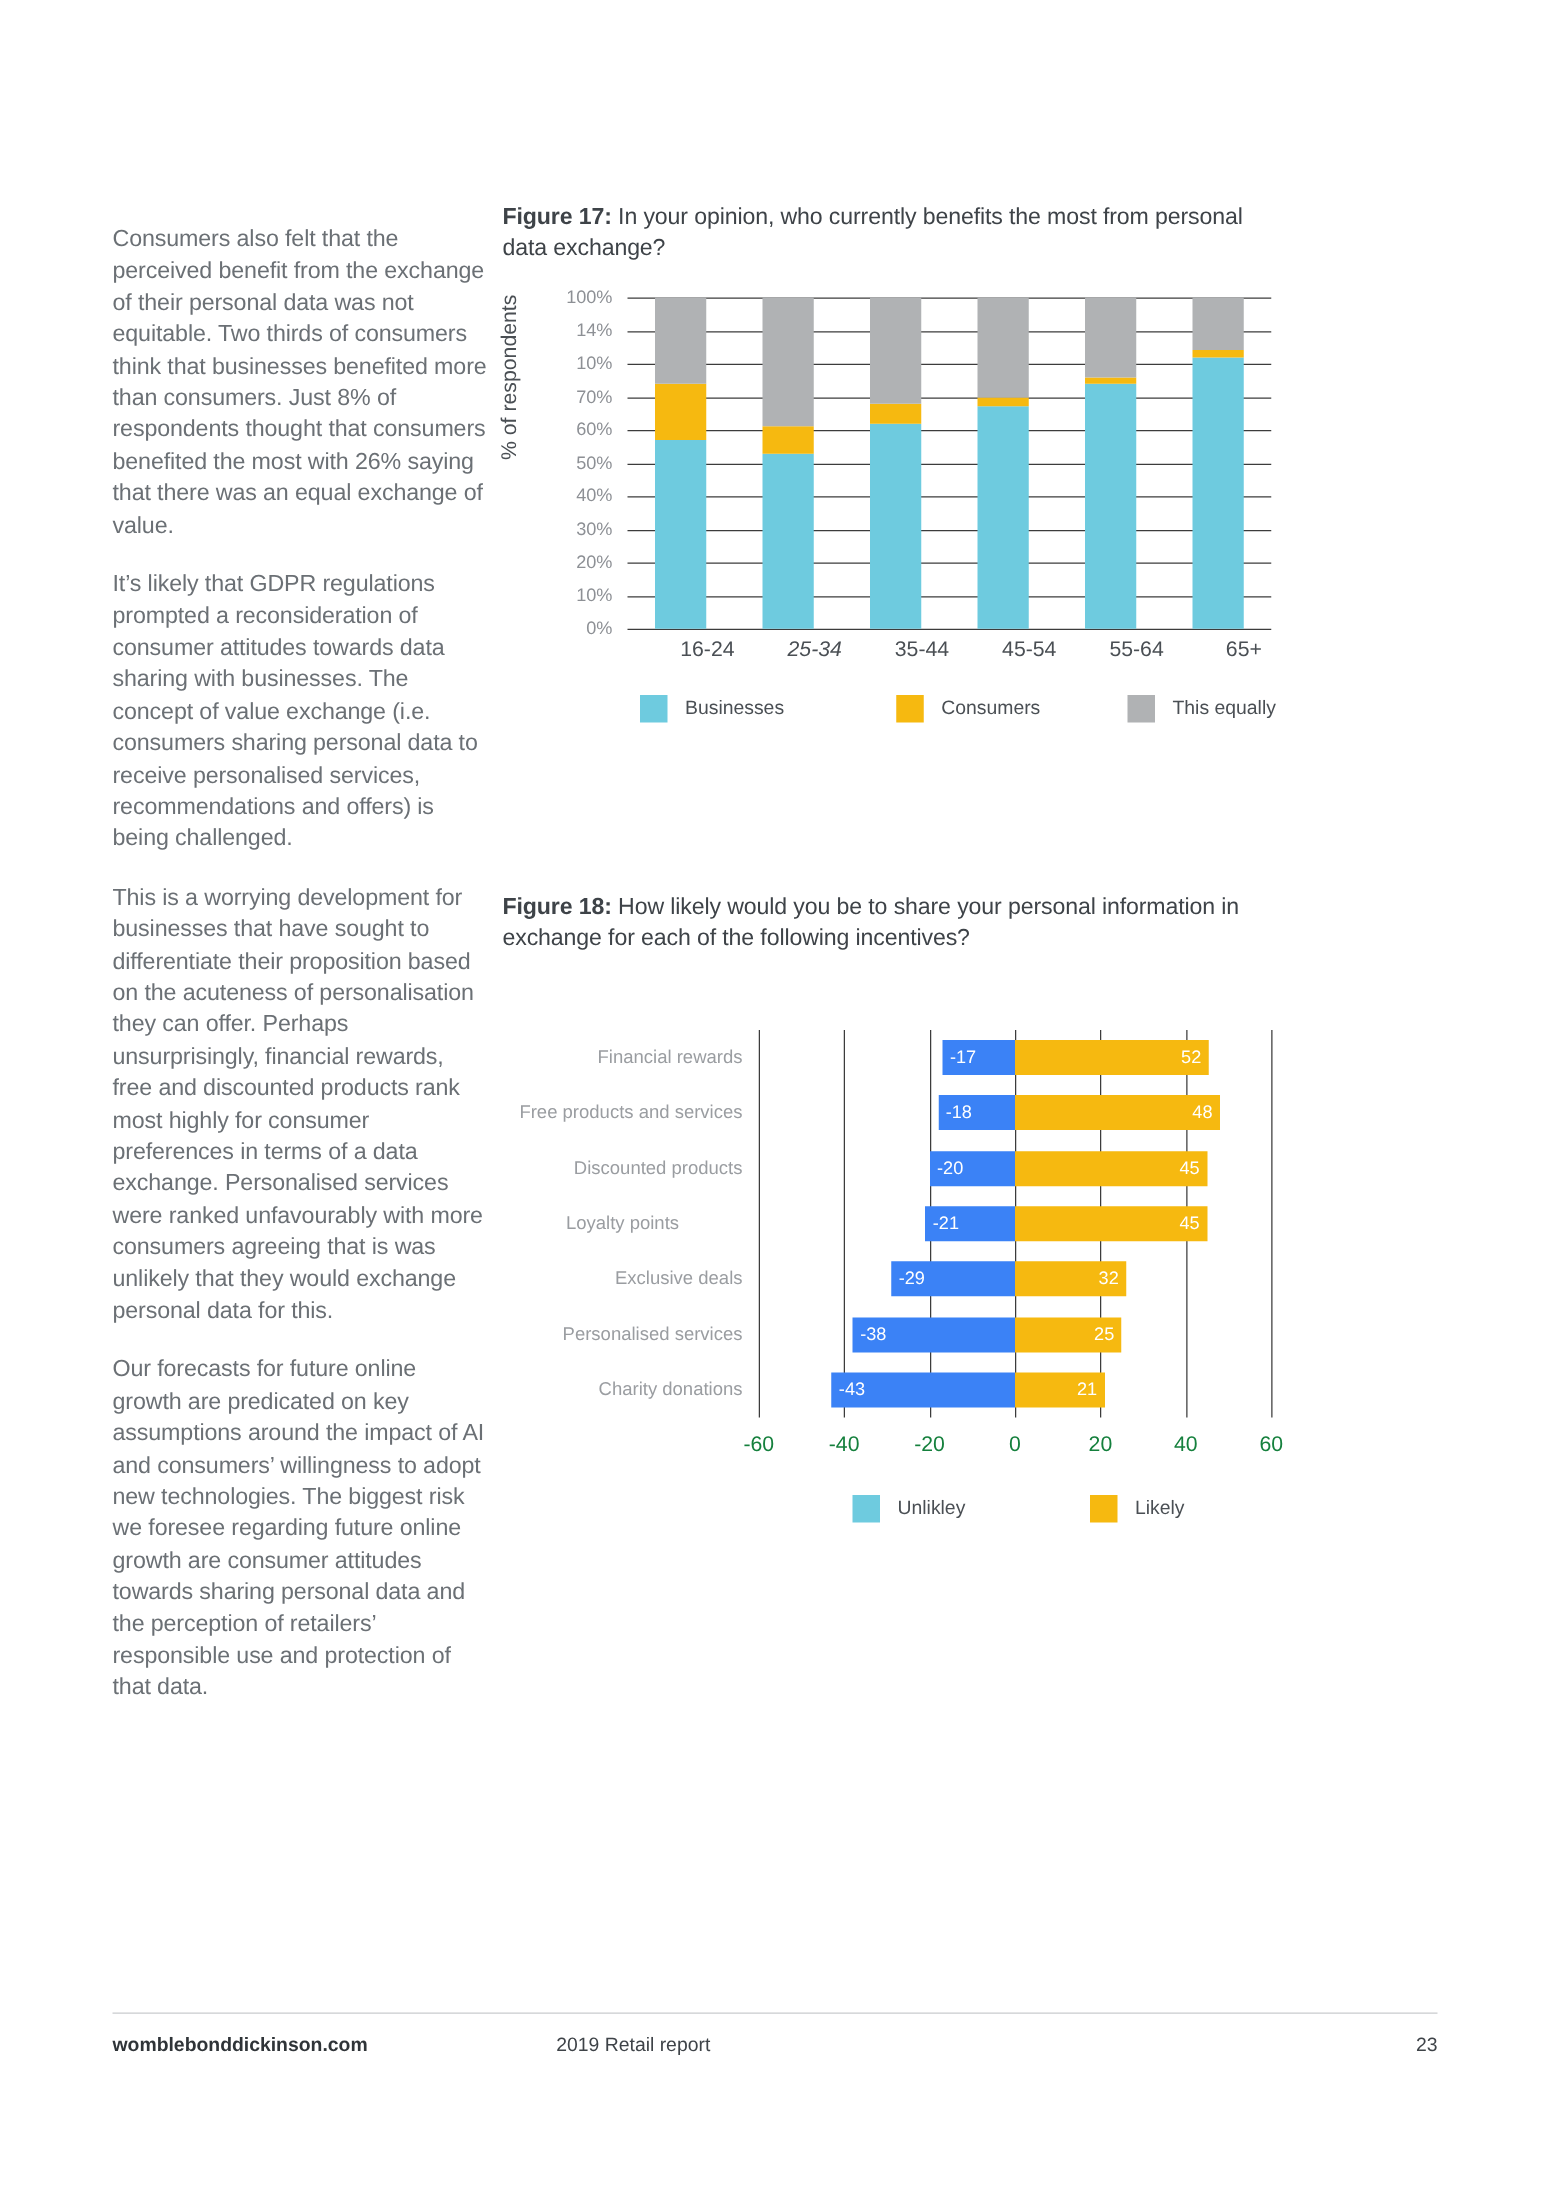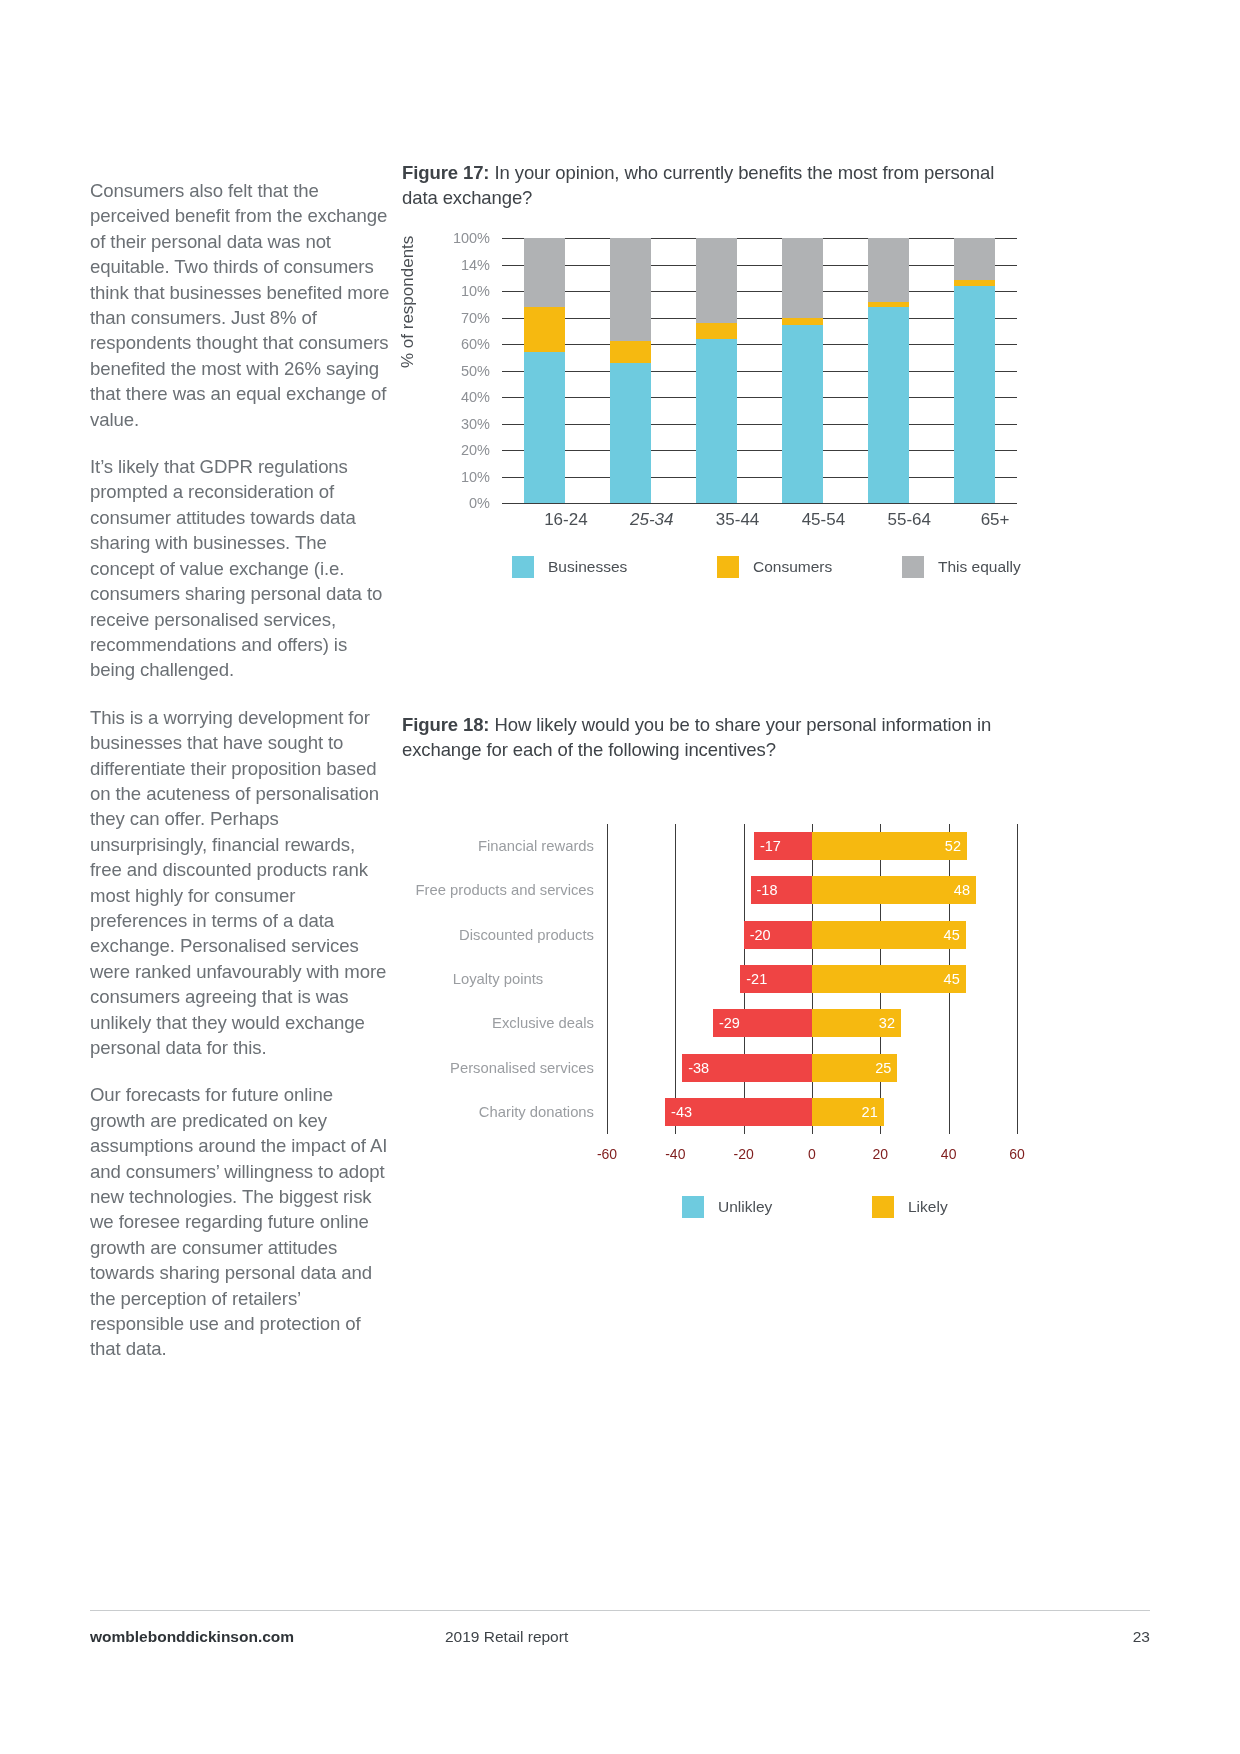--- a/index.html
+++ b/index.html
@@ -117,37 +117,37 @@
     position:absolute;
     left:205px; top:0;
     width:410px; height:310px;
   }
   .vline {
     position:absolute; top:0;
     width:1px; height:100%;
     background:#3c3c3c;
   }
   .bar-row { position:absolute; left:0; width:100%; height:28px; transform:translateY(-50%); }
-  .bar-neg { position:absolute; background:#ef4444; height:100%; }
+  .bar-neg { position:absolute; background:#3b82f6; height:100%; }
   .bar-pos { position:absolute; background:#f6b910; height:100%; }
   .bar-val {
     position:absolute; top:50%;
     transform:translateY(-50%);
     font-size:14.5px;
     color:#ffffff;
   }
   .val-neg { left:6px; }
   .val-pos { right:6px; }
   .fig18-xtick {
     position:absolute;
     top:322px;
     width:60px; margin-left:-30px;
     text-align:center;
-    font-size:14px;
-    color:#7f1d1d;
+    font-size:17px;
+    color:#15803d;
   }
   #fig18-legend {
     position:absolute;
     left:280px; top:372px;
     display:flex;
   }
 
   
   #footer-rule {
     position:absolute;

